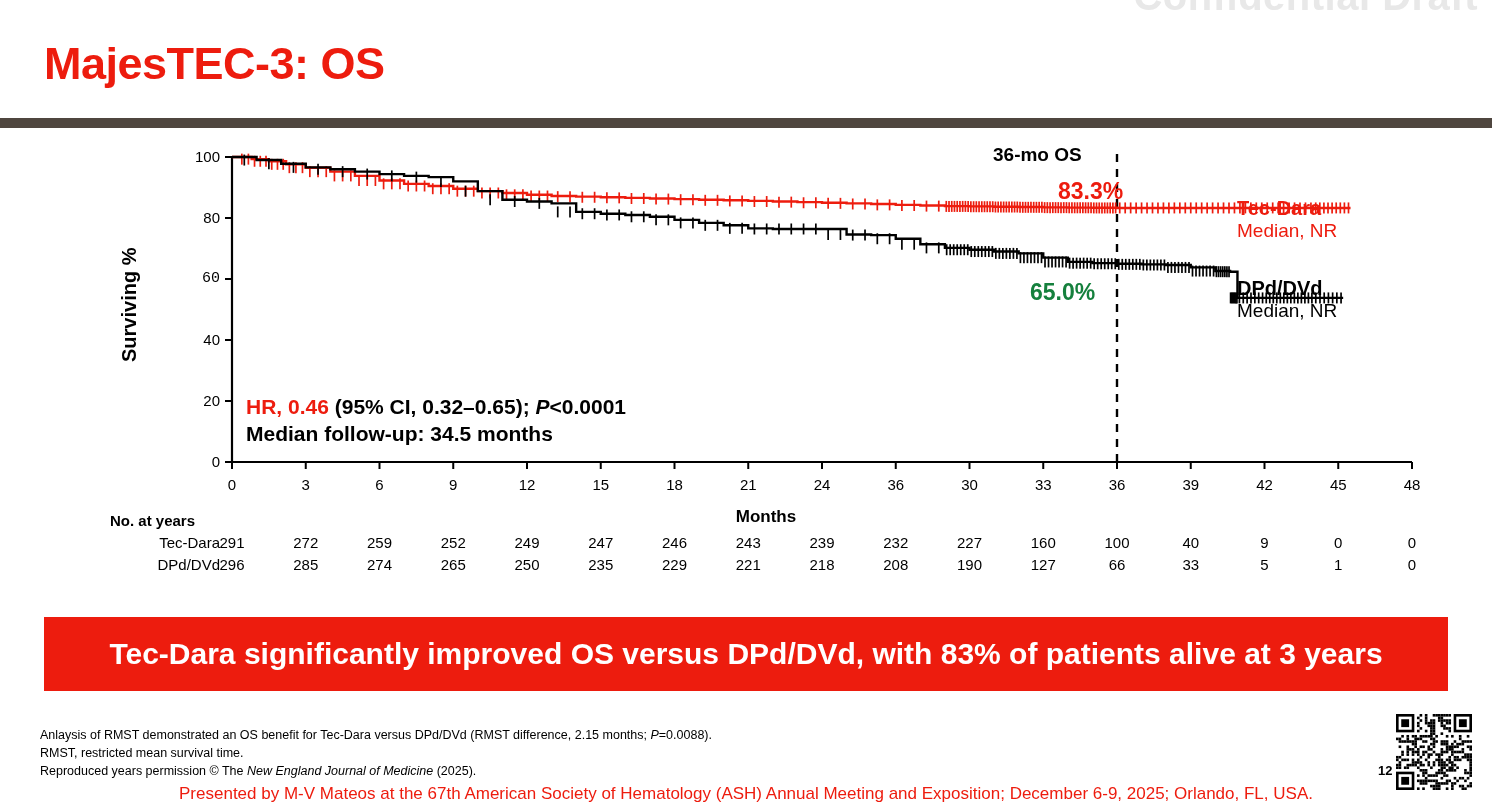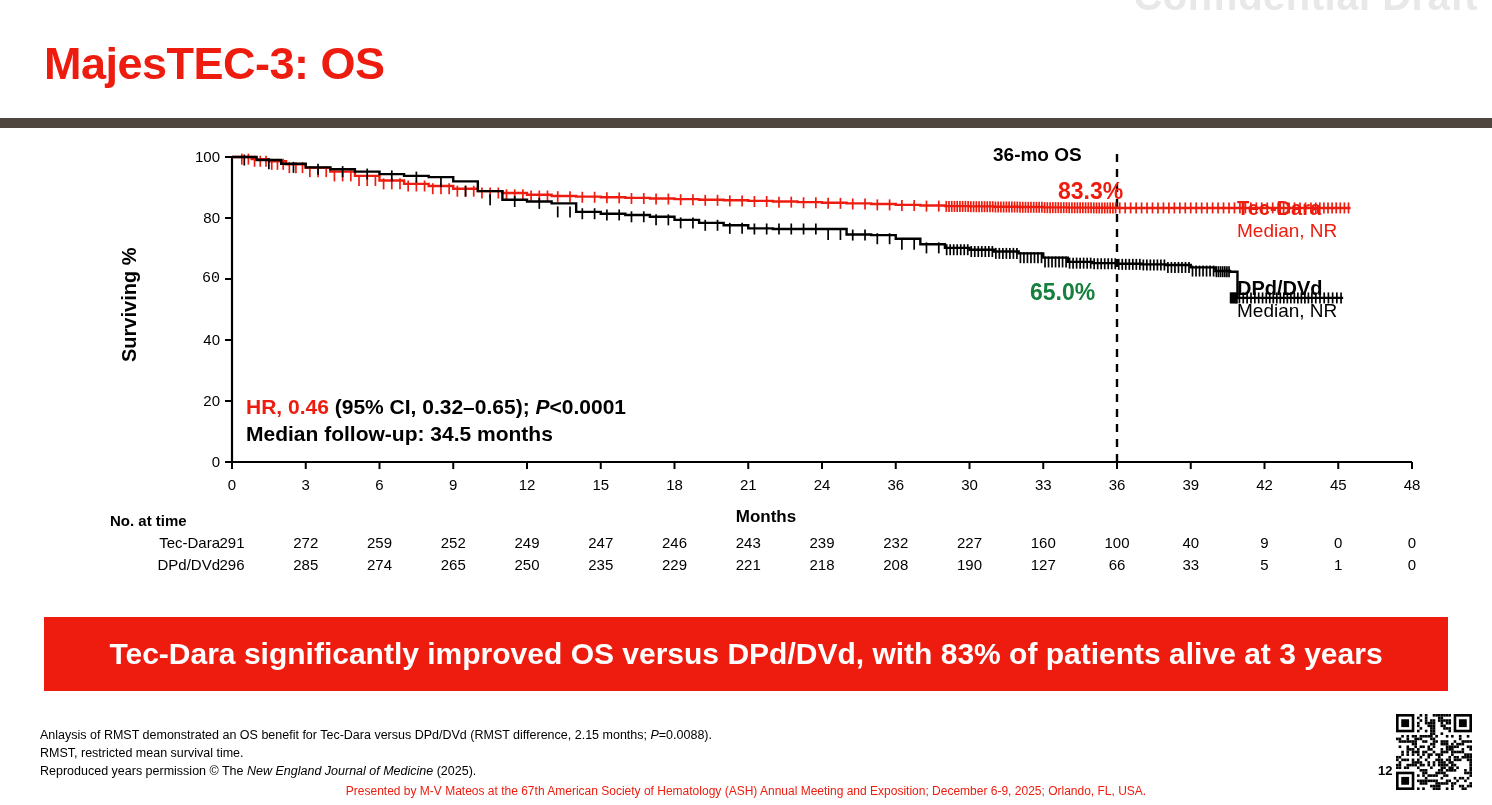--- a/index.html
+++ b/index.html
@@ -213,21 +213,21 @@
     line-height: 1.42;
   }
   .fn-line { white-space: nowrap; }
   .fn-italic { font-style: italic; }
   .credit {
     position: absolute;
     left: 0;
     top: 784px;
     width: 1492px;
     text-align: center;
-    font-size: 12px;
+    font-size: 17px;
     color: #ED1C0E;
   }
   .page-num {
     position: absolute;
     left: 1378px;
     top: 763px;
     font-size: 13px;
     font-weight: bold;
     color: #000;
   }
@@ -673,21 +673,21 @@
       <div class="legend-sub">Median, NR</div>
     </div>
 
     <div class="stats-box">
       <div><span class="stats-hr">HR, 0.46</span><span> (95% CI, 0.32–0.65); </span><span class="stats-p">P</span><span>&lt;0.0001</span></div>
       <div>Median follow-up: 34.5 months</div>
     </div>
   </div>
 
   <div class="risk">
-    <div class="risk-title">No. at time</div>
+    <div class="risk-title">No. at years</div>
     <div class="risk-row r0">
       <span class="risk-label">Tec-Dara</span>
       <span id="risk-vals-0"><span class="risk-val" style="left: 207px;">291</span><span class="risk-val" style="left: 280.75px;">272</span><span class="risk-val" style="left: 354.5px;">259</span><span class="risk-val" style="left: 428.25px;">252</span><span class="risk-val" style="left: 502px;">249</span><span class="risk-val" style="left: 575.75px;">247</span><span class="risk-val" style="left: 649.5px;">246</span><span class="risk-val" style="left: 723.25px;">243</span><span class="risk-val" style="left: 797px;">239</span><span class="risk-val" style="left: 870.75px;">232</span><span class="risk-val" style="left: 944.5px;">227</span><span class="risk-val" style="left: 1018.25px;">160</span><span class="risk-val" style="left: 1092px;">100</span><span class="risk-val" style="left: 1165.75px;">40</span><span class="risk-val" style="left: 1239.5px;">9</span><span class="risk-val" style="left: 1313.25px;">0</span><span class="risk-val" style="left: 1387px;">0</span></span>
     </div>
     <div class="risk-row r1">
       <span class="risk-label">DPd/DVd</span>
       <span id="risk-vals-1"><span class="risk-val" style="left: 207px;">296</span><span class="risk-val" style="left: 280.75px;">285</span><span class="risk-val" style="left: 354.5px;">274</span><span class="risk-val" style="left: 428.25px;">265</span><span class="risk-val" style="left: 502px;">250</span><span class="risk-val" style="left: 575.75px;">235</span><span class="risk-val" style="left: 649.5px;">229</span><span class="risk-val" style="left: 723.25px;">221</span><span class="risk-val" style="left: 797px;">218</span><span class="risk-val" style="left: 870.75px;">208</span><span class="risk-val" style="left: 944.5px;">190</span><span class="risk-val" style="left: 1018.25px;">127</span><span class="risk-val" style="left: 1092px;">66</span><span class="risk-val" style="left: 1165.75px;">33</span><span class="risk-val" style="left: 1239.5px;">5</span><span class="risk-val" style="left: 1313.25px;">1</span><span class="risk-val" style="left: 1387px;">0</span></span>
     </div>
   </div>
 

